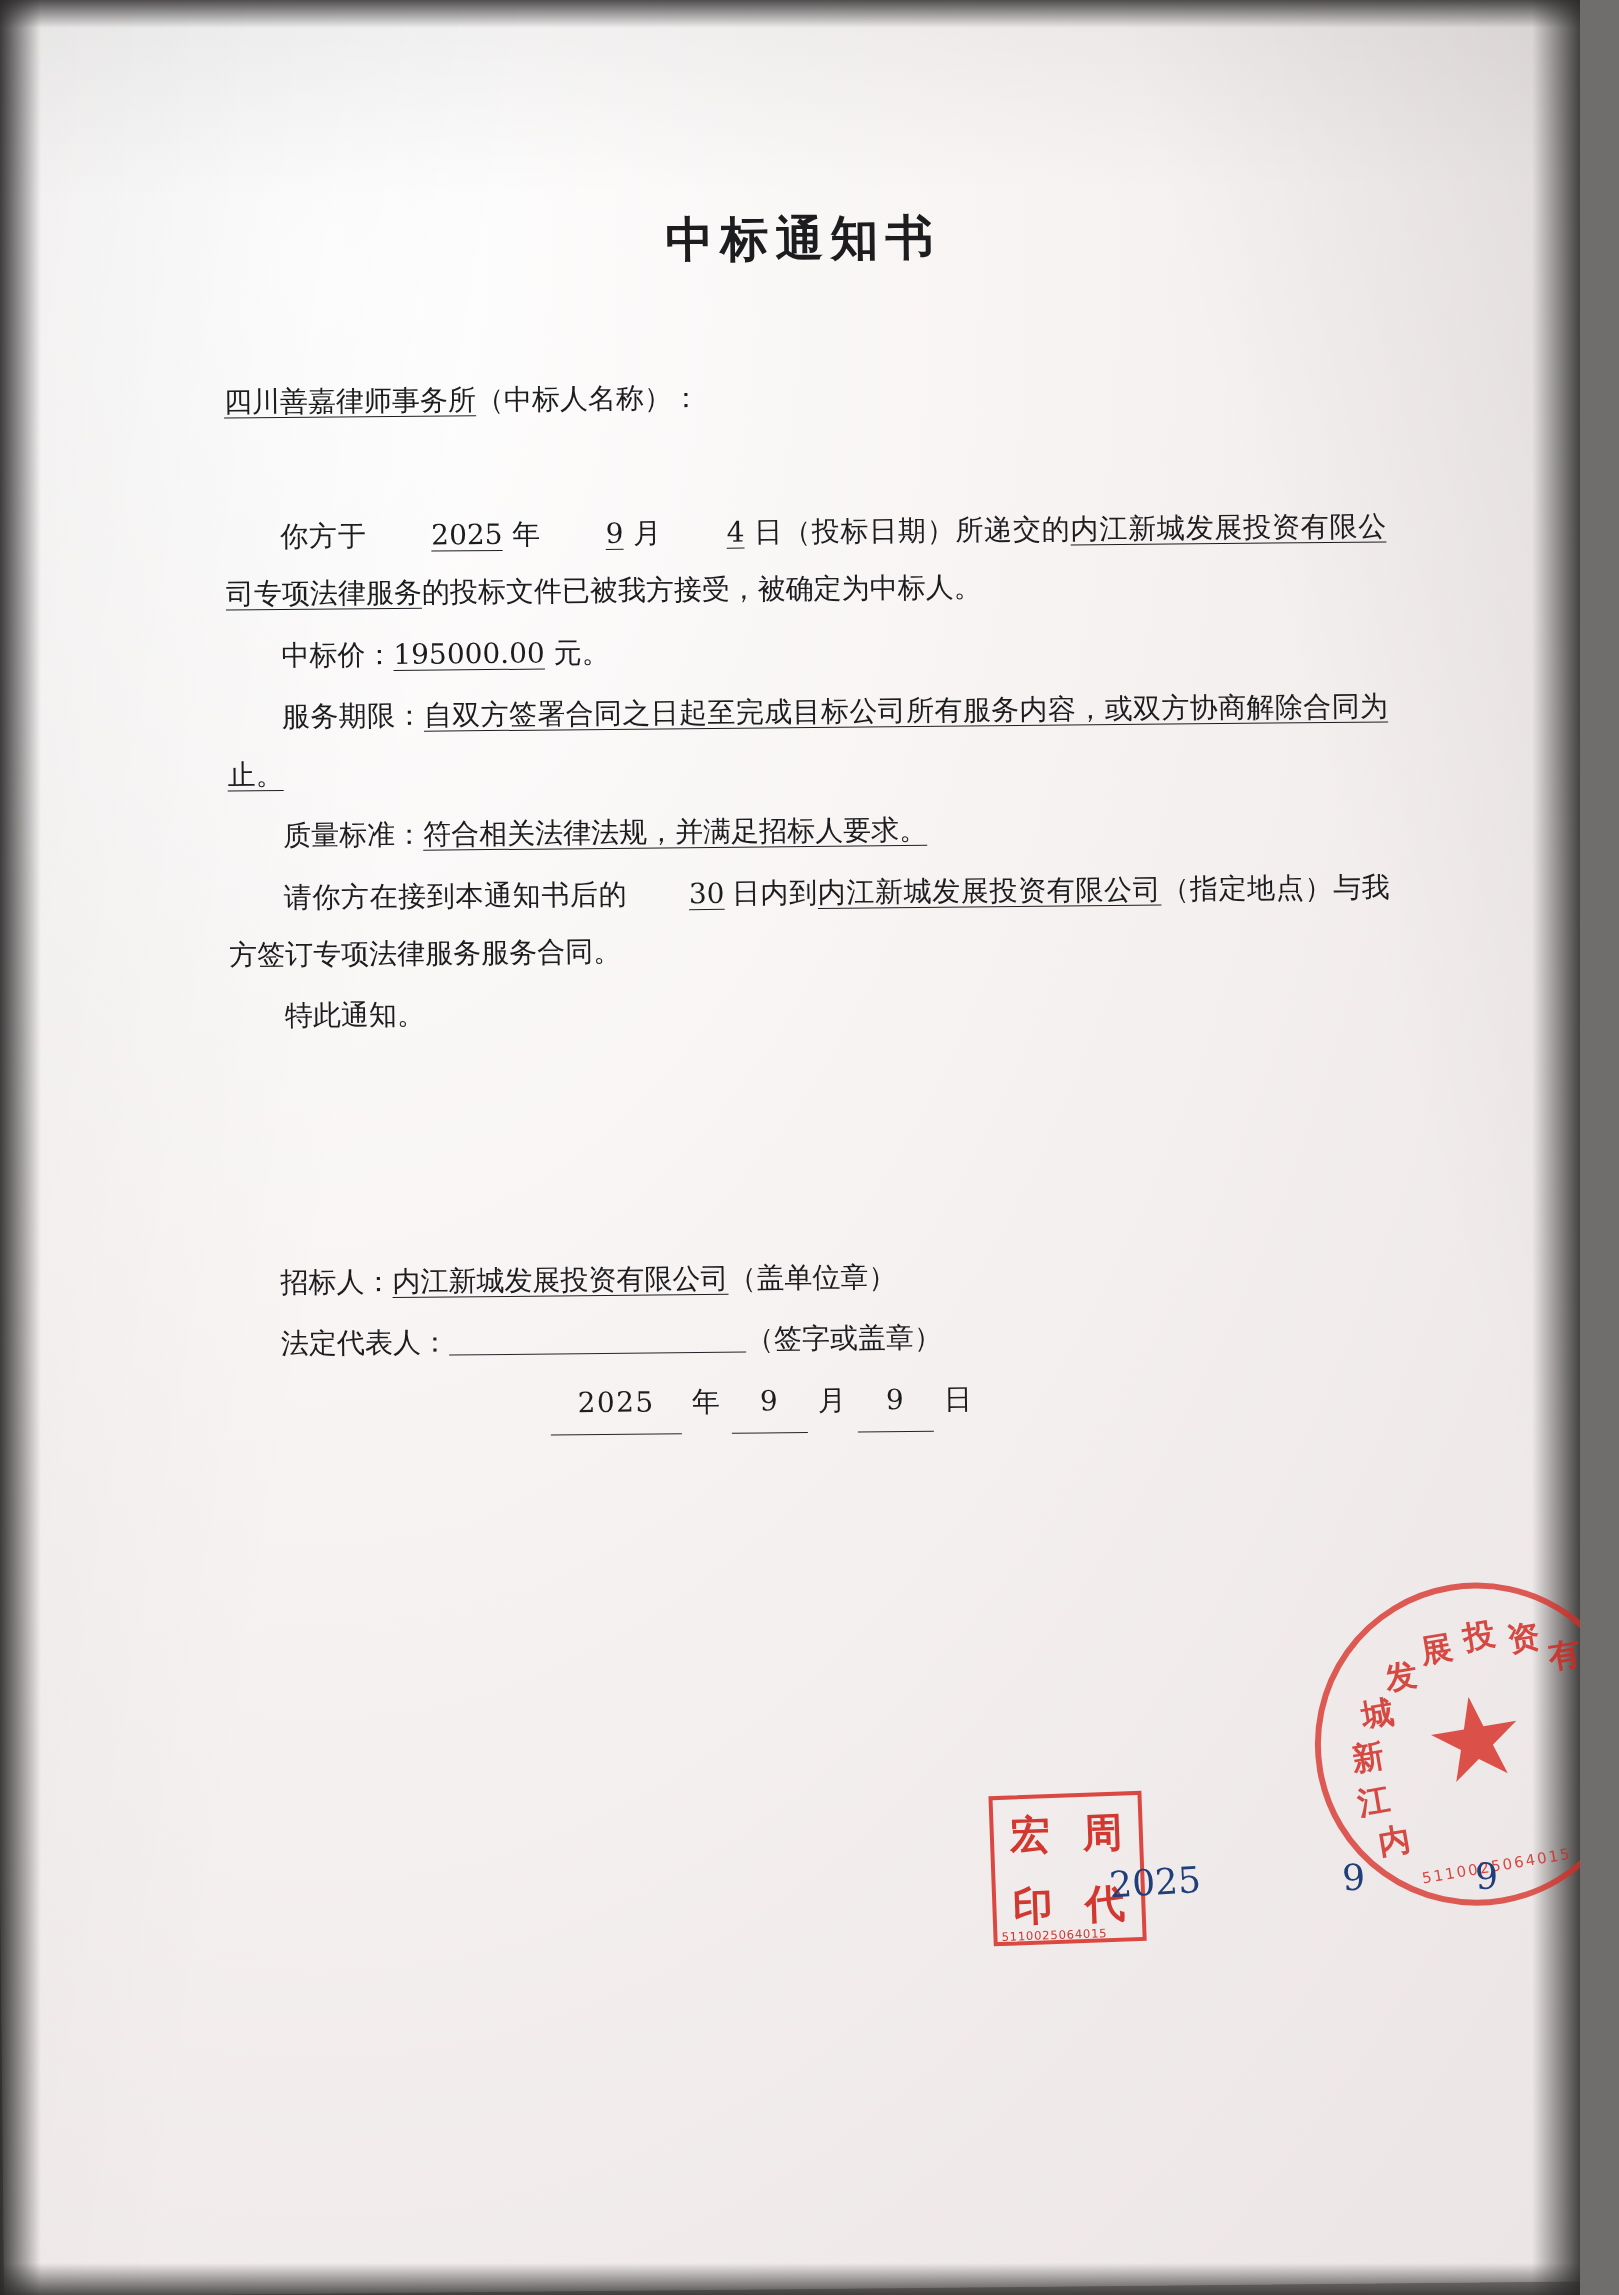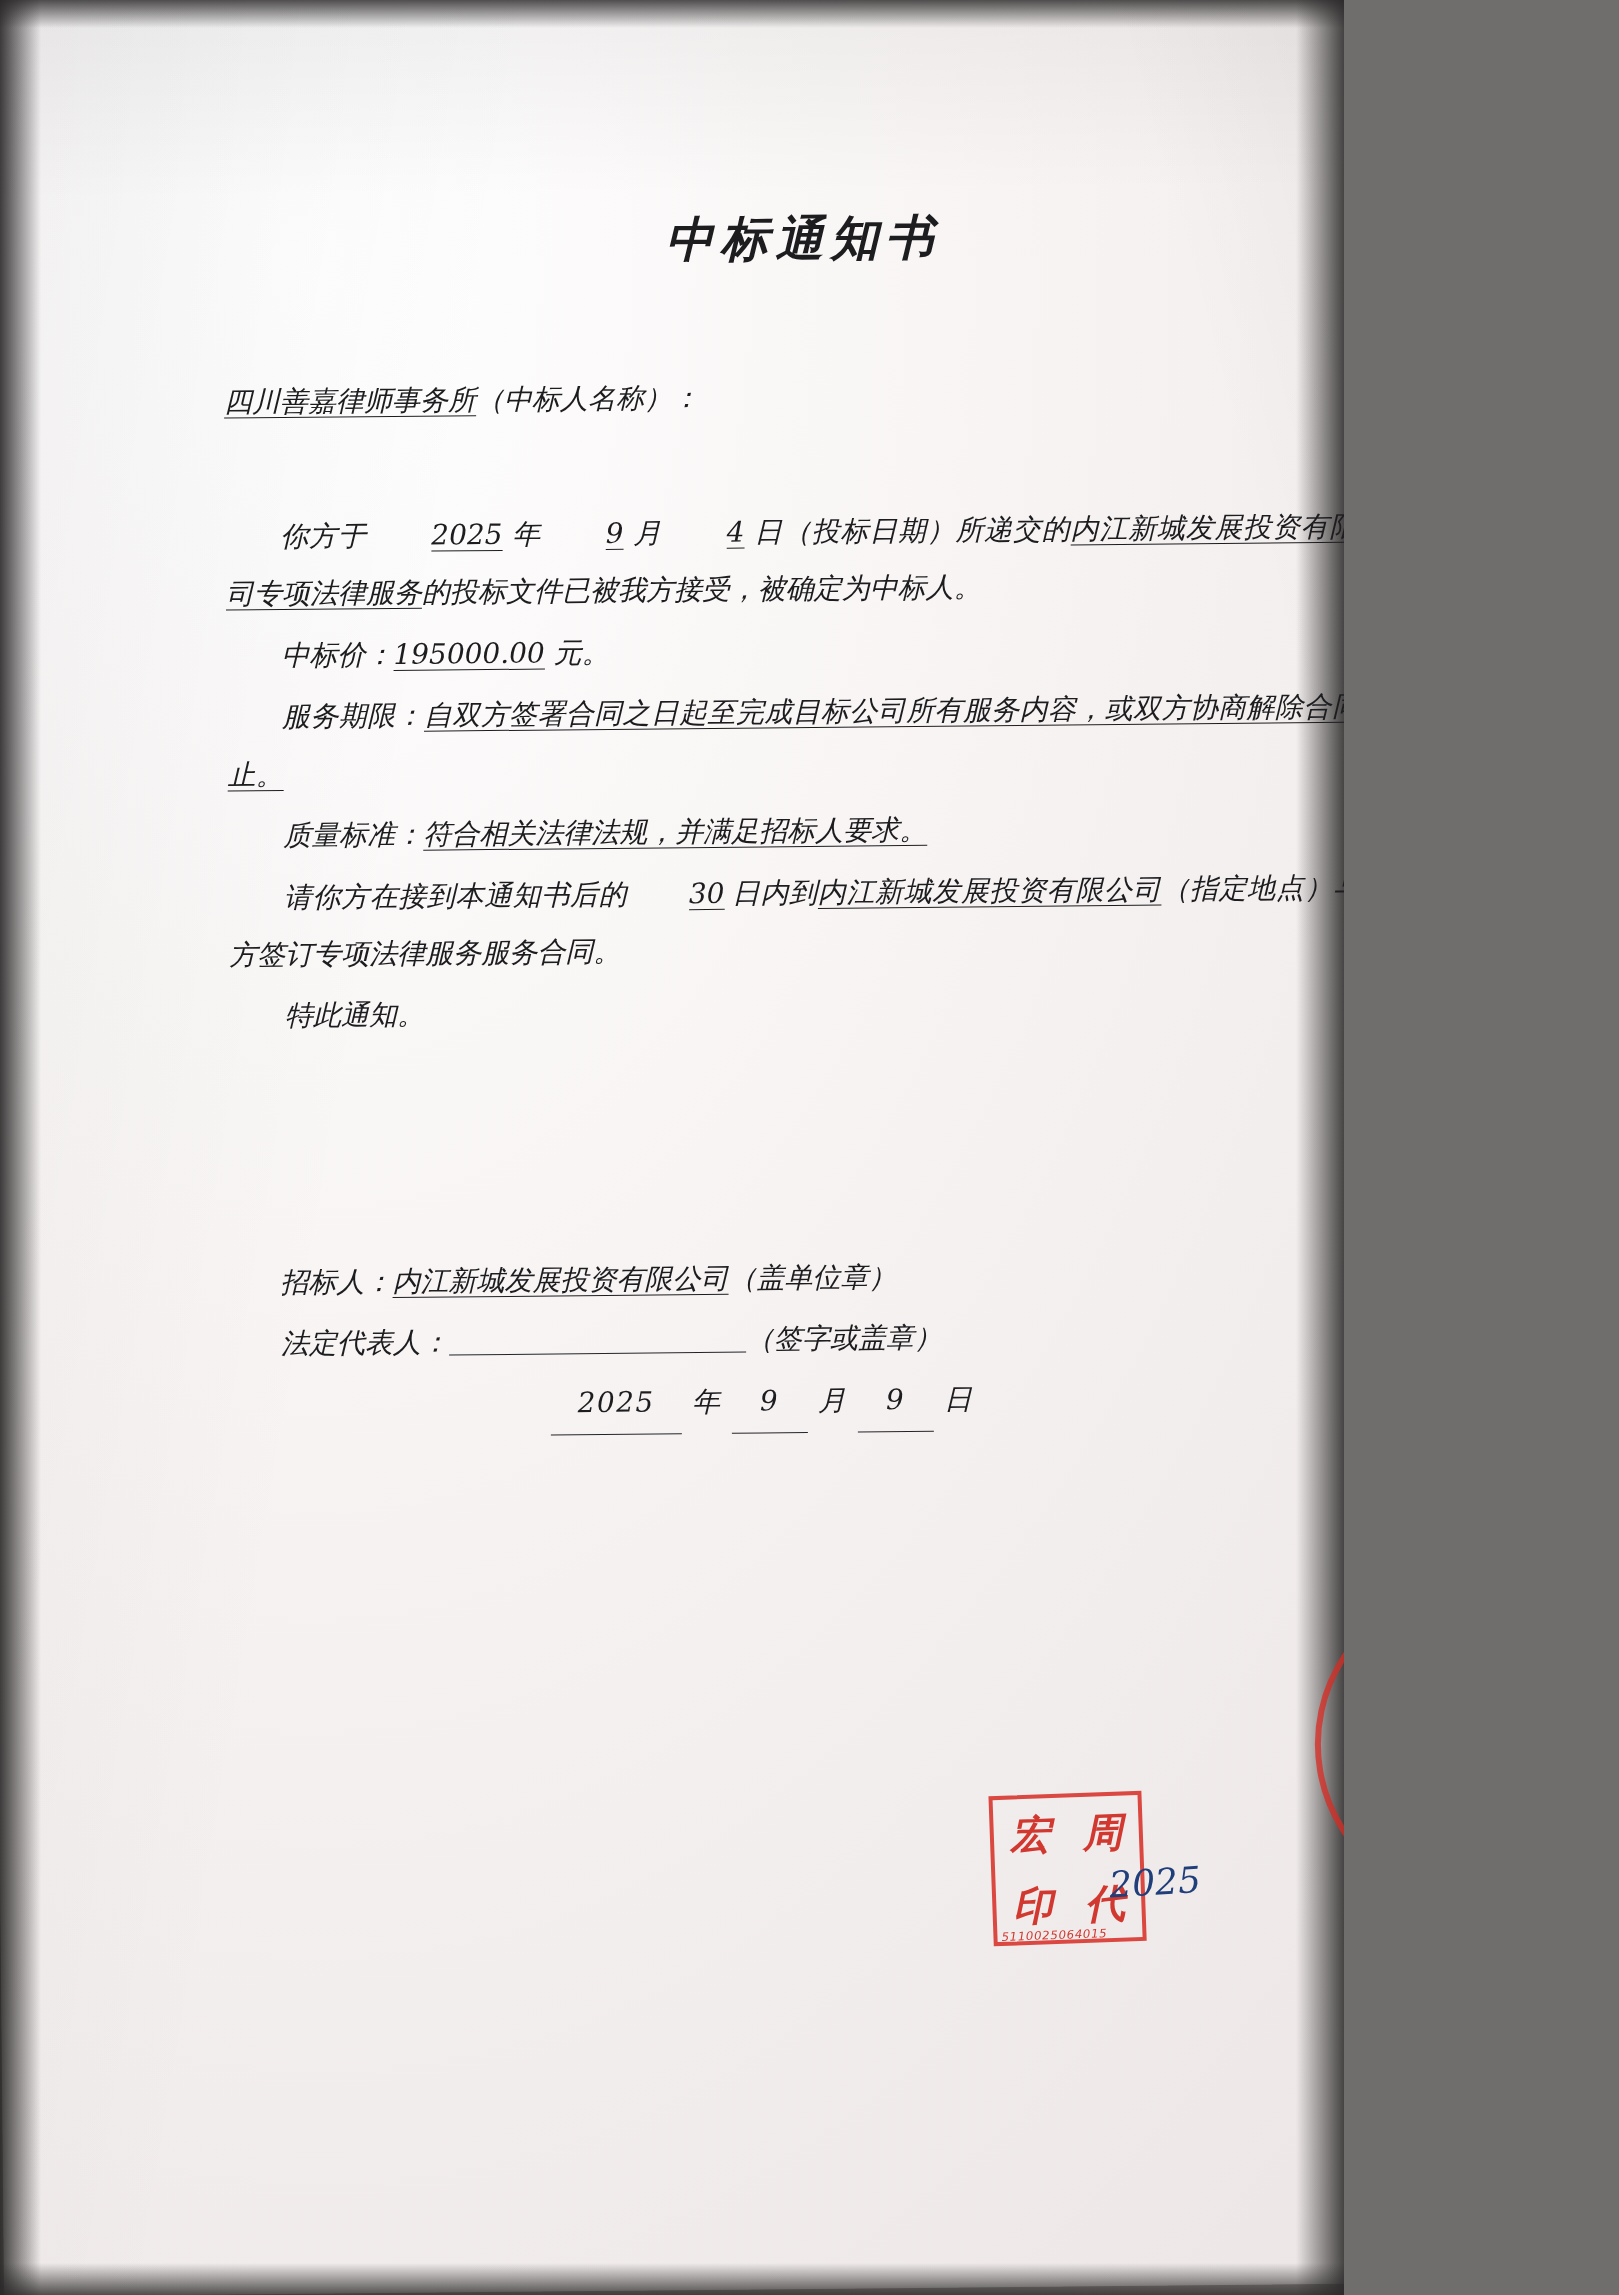--- a/index.html
+++ b/index.html
@@ -2,26 +2,25 @@
 <html lang="zh" style="font-size:11px"><head>
 <meta charset="utf-8">
 <style>
   html, body {
     margin: 0;
     padding: 0;
     background: #6f6e6c;
   }
   .page {
     position: relative;
-    width: 1344px;
+    width: 1580px;
     height: 2295px;
     overflow: hidden;
     background: #b9b4b1;
     font-family: "DejaVu Serif", "Liberation Serif", serif;
-    font-style: italic;
   }
   
   .paper {
     position: absolute;
     left: -7px;
     top: -12.4px;
     width: 1610px;
     height: 2301px;
     background:
       radial-gradient(ellipse at 20% 12%, #ffffff 0%, #f6f2f1 45%, #eae4e4 100%);

